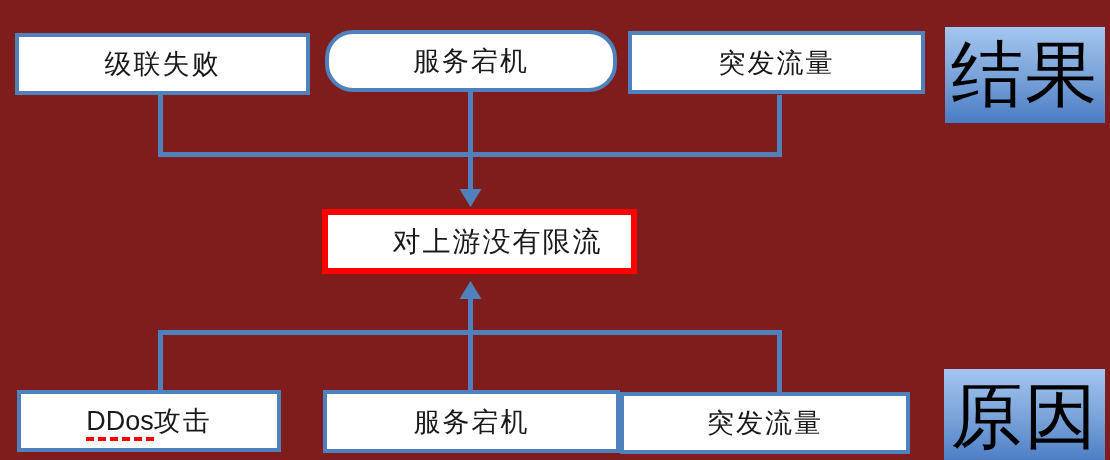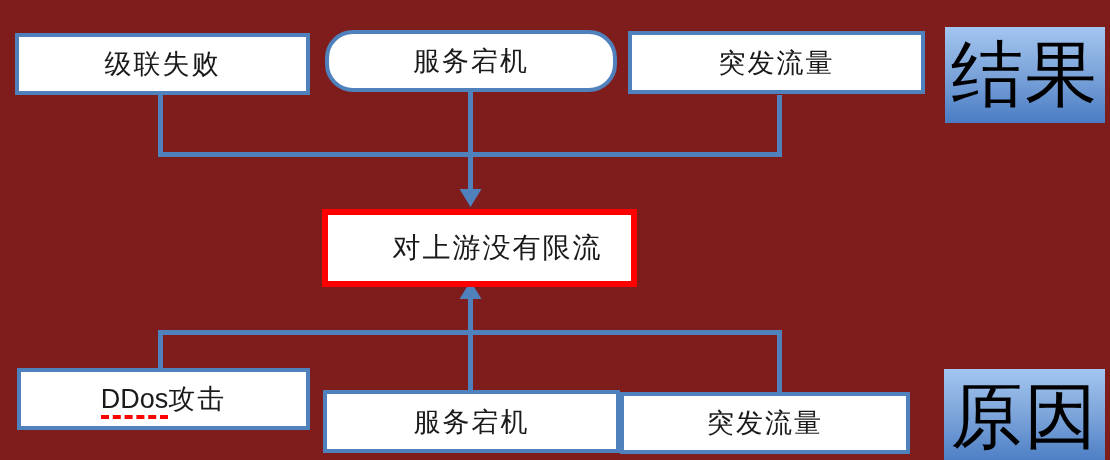--- a/index.html
+++ b/index.html
@@ -36,23 +36,23 @@
   }
   .node.center {
     border: 6px solid #ff0000;
     font-size: 28px;
   }
   
   .result-1 { left: 15px;  top: 33px; width: 295px; height: 62px; }
   .result-2 { left: 325px; top: 30px; width: 292px; height: 62px; border-radius: 28px; }
   .result-3 { left: 628px; top: 31px; width: 297px; height: 63px; }
   
-  .center-node { left: 322px; top: 209px; width: 315px; height: 78px; padding-left: 36px; }
+  .center-node { left: 322px; top: 209px; width: 315px; height: 65px; padding-left: 36px; }
   
-  .cause-1 { left: 17px;  top: 368px; width: 293px; height: 62px; }
+  .cause-1 { left: 17px;  top: 390px; width: 264px; height: 62px; }
   .cause-2 { left: 323px; top: 390px; width: 297px; height: 63px; }
   .cause-3 { left: 620px; top: 392px; width: 290px; height: 62px; }
 
   .misspelled {
     border-bottom: 4px dashed #ff0000;
     padding-bottom: 1px;
     letter-spacing: 0;
   }
 
   .tag {

